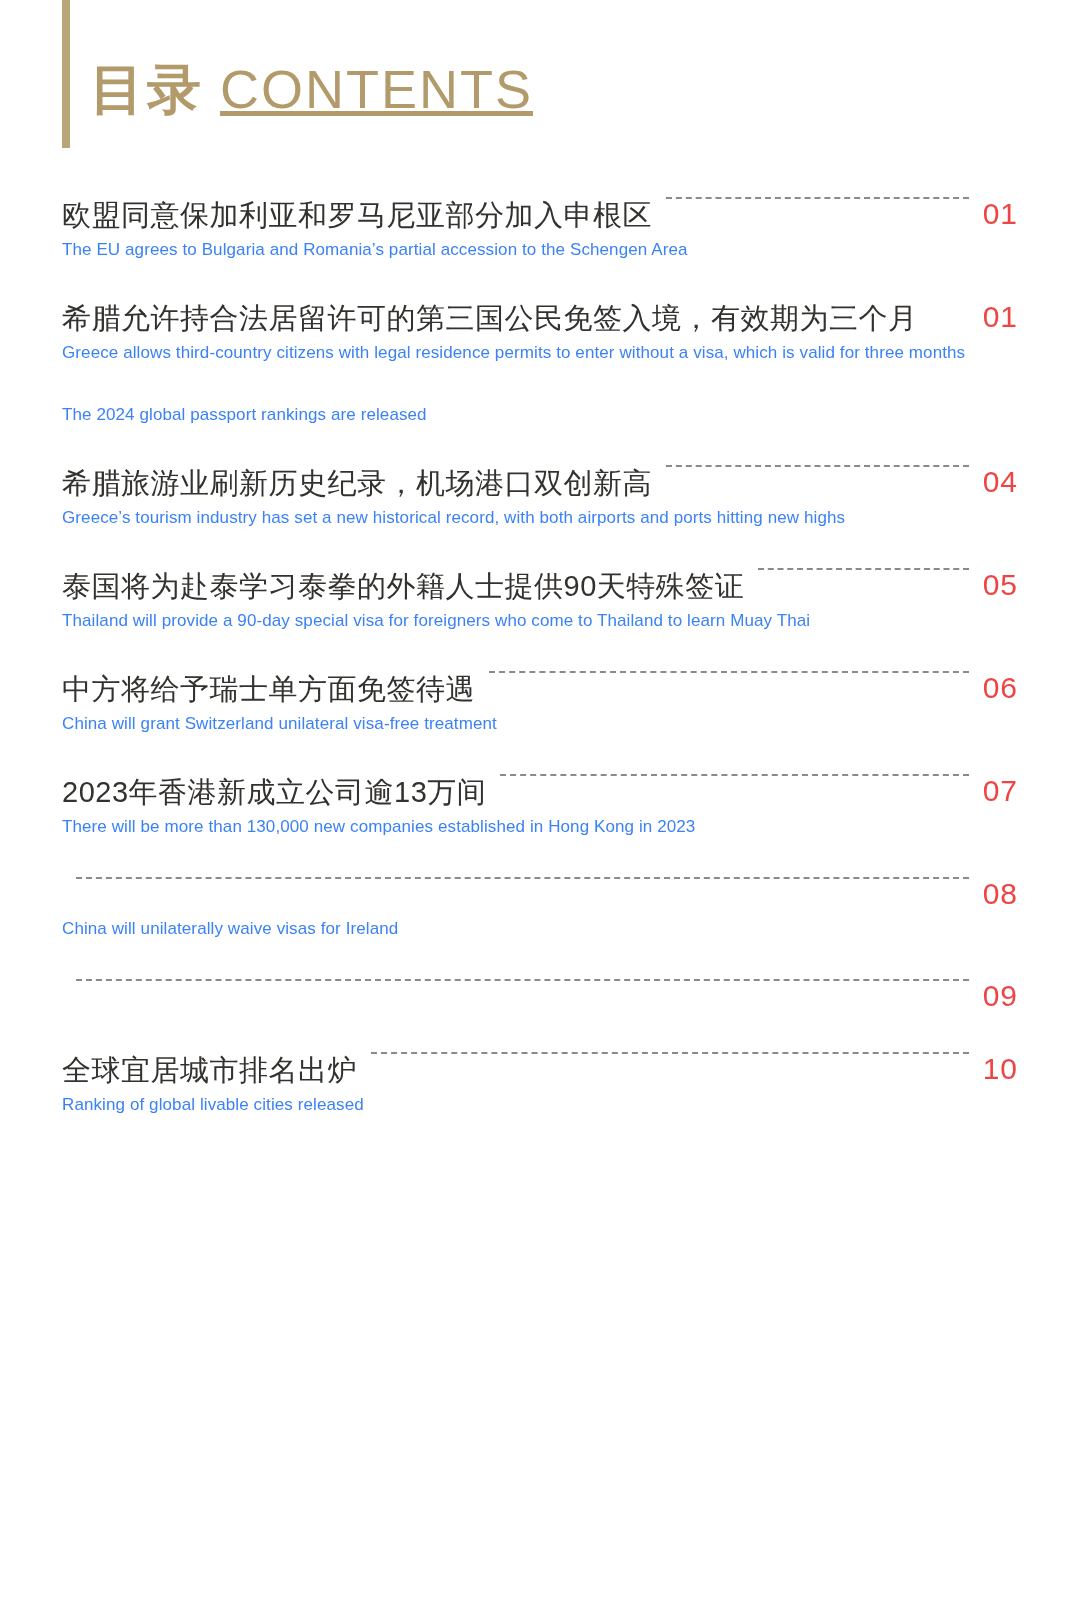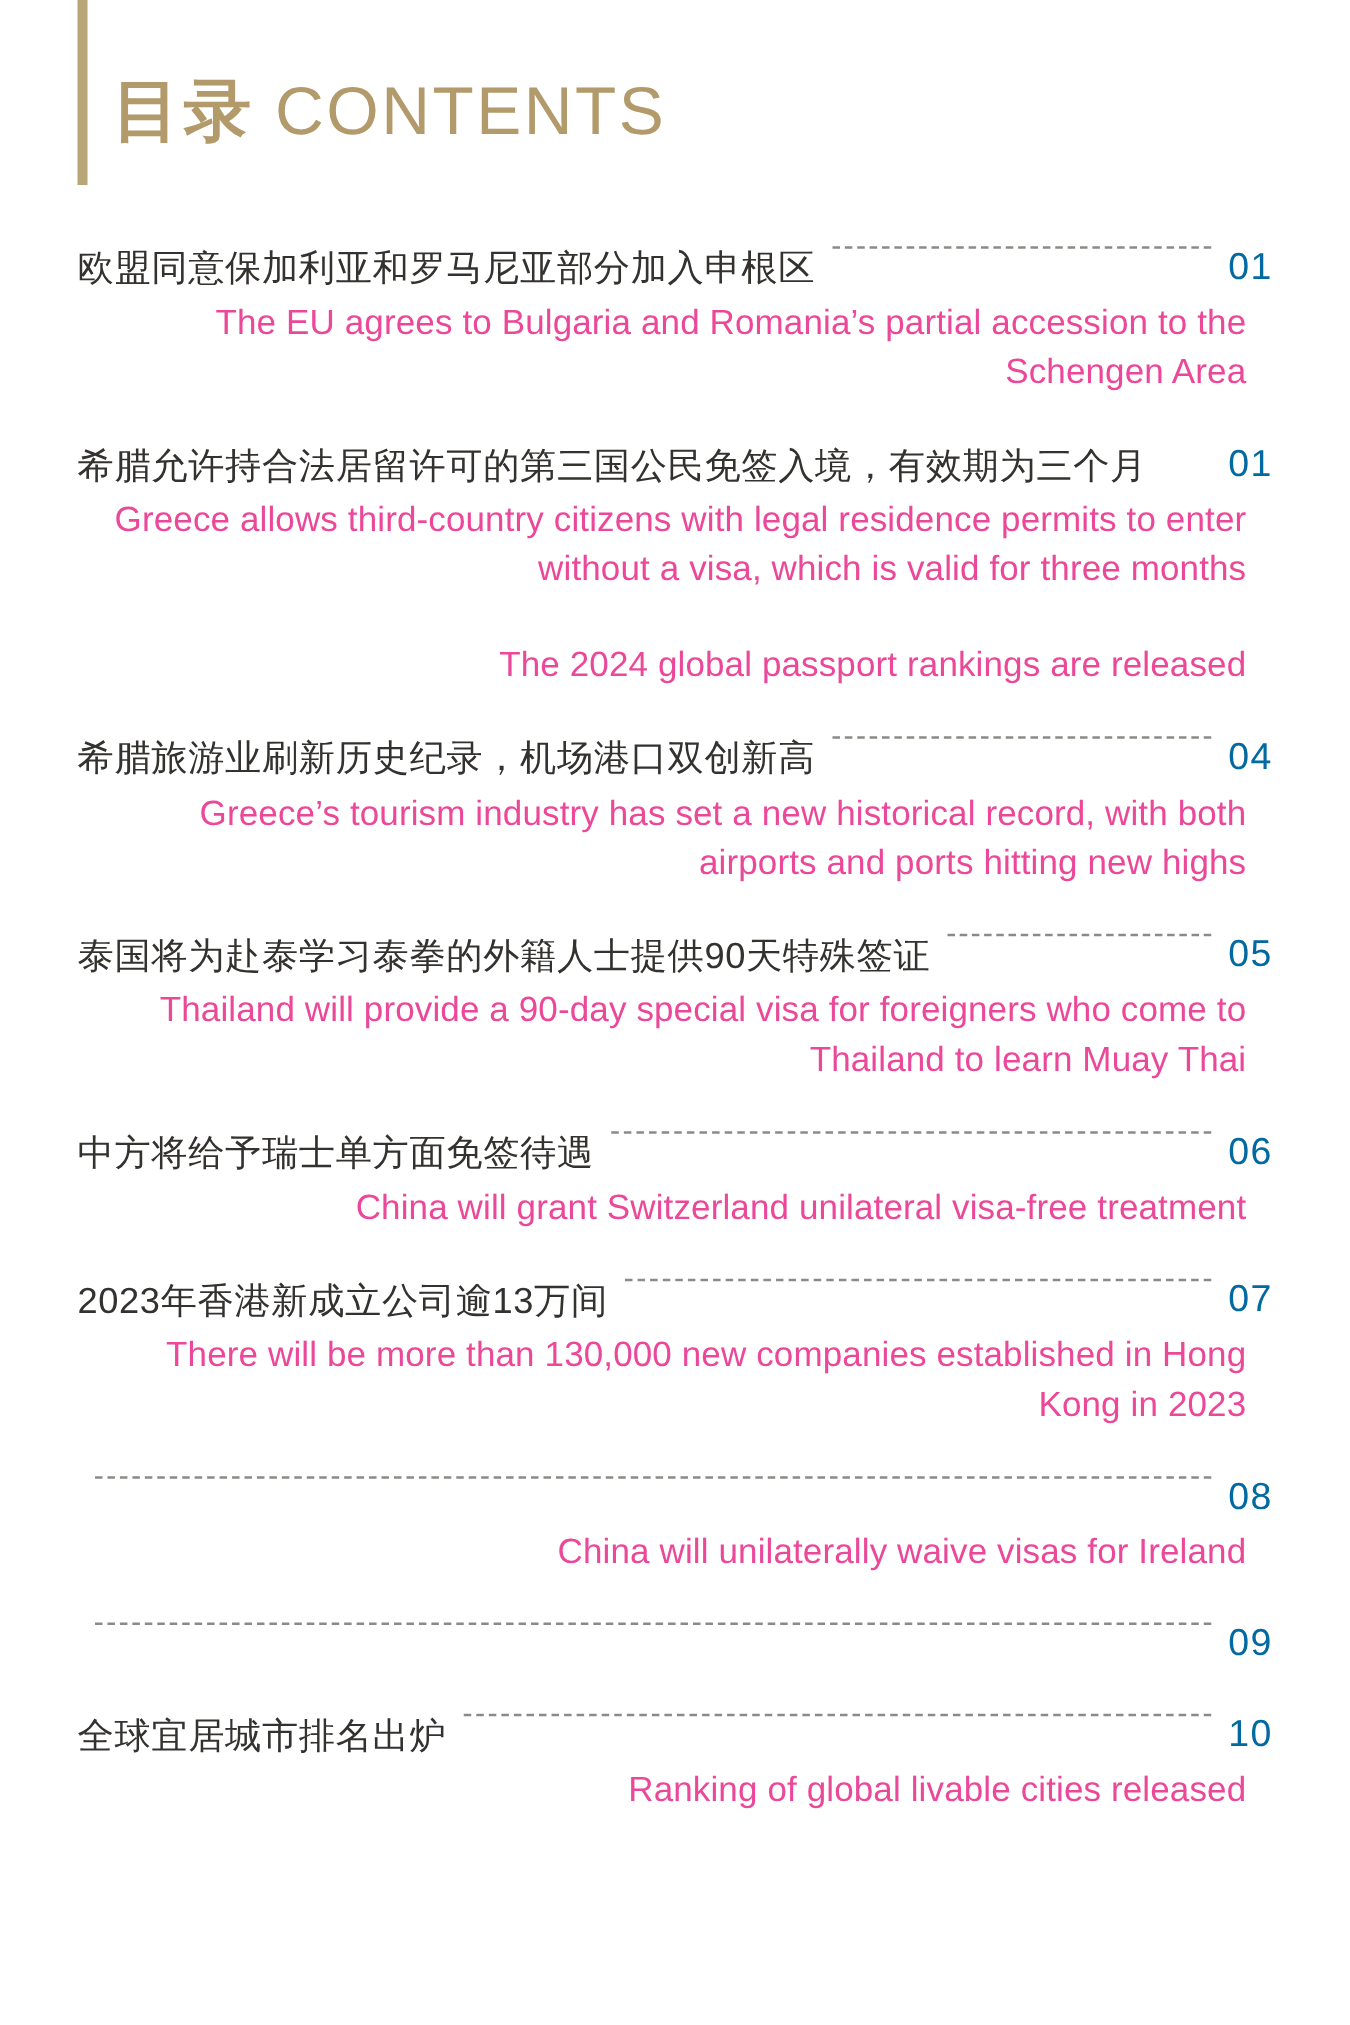--- a/index.html
+++ b/index.html
@@ -44,20 +44,21 @@
     letter-spacing: 1px;
     white-space: nowrap;
   }
   .header-title .cn {
     font-weight: bold;
     letter-spacing: 3px;
   }
   .header-title .en {
     font-weight: normal;
     letter-spacing: 2px;
+    text-decoration: underline;
   }
 
   
   .toc {
     margin-top: 22px;
   }
   .toc-item {
     position: relative;
     margin-bottom: 38px;
   }
@@ -78,33 +79,32 @@
     margin: 0 14px 9px 14px;
     border-bottom: 2px dashed #8c8a86;
     min-width: 10px;
     height: 0;
   }
   .toc-dots.hidden {
     border-bottom: none;
   }
   .toc-num {
     font-size: 30px;
-    color: #0369a1;
+    color: #ef4444;
     letter-spacing: 1px;
     white-space: nowrap;
     padding-bottom: 1px;
   }
   .toc-en {
-    font-size: 28px;
+    font-size: 17px;
     line-height: 1.4;
-    color: #ec4899;
+    color: #3b82f6;
     margin-top: 5px;
     max-width: 935px;
     letter-spacing: 0.1px;
-    text-align: right;
   }
   
   .toc-item.nodots .toc-dots {
     border-bottom: none;
   }
 </style>
 </head>
 <body>
 
 <div class="page">

